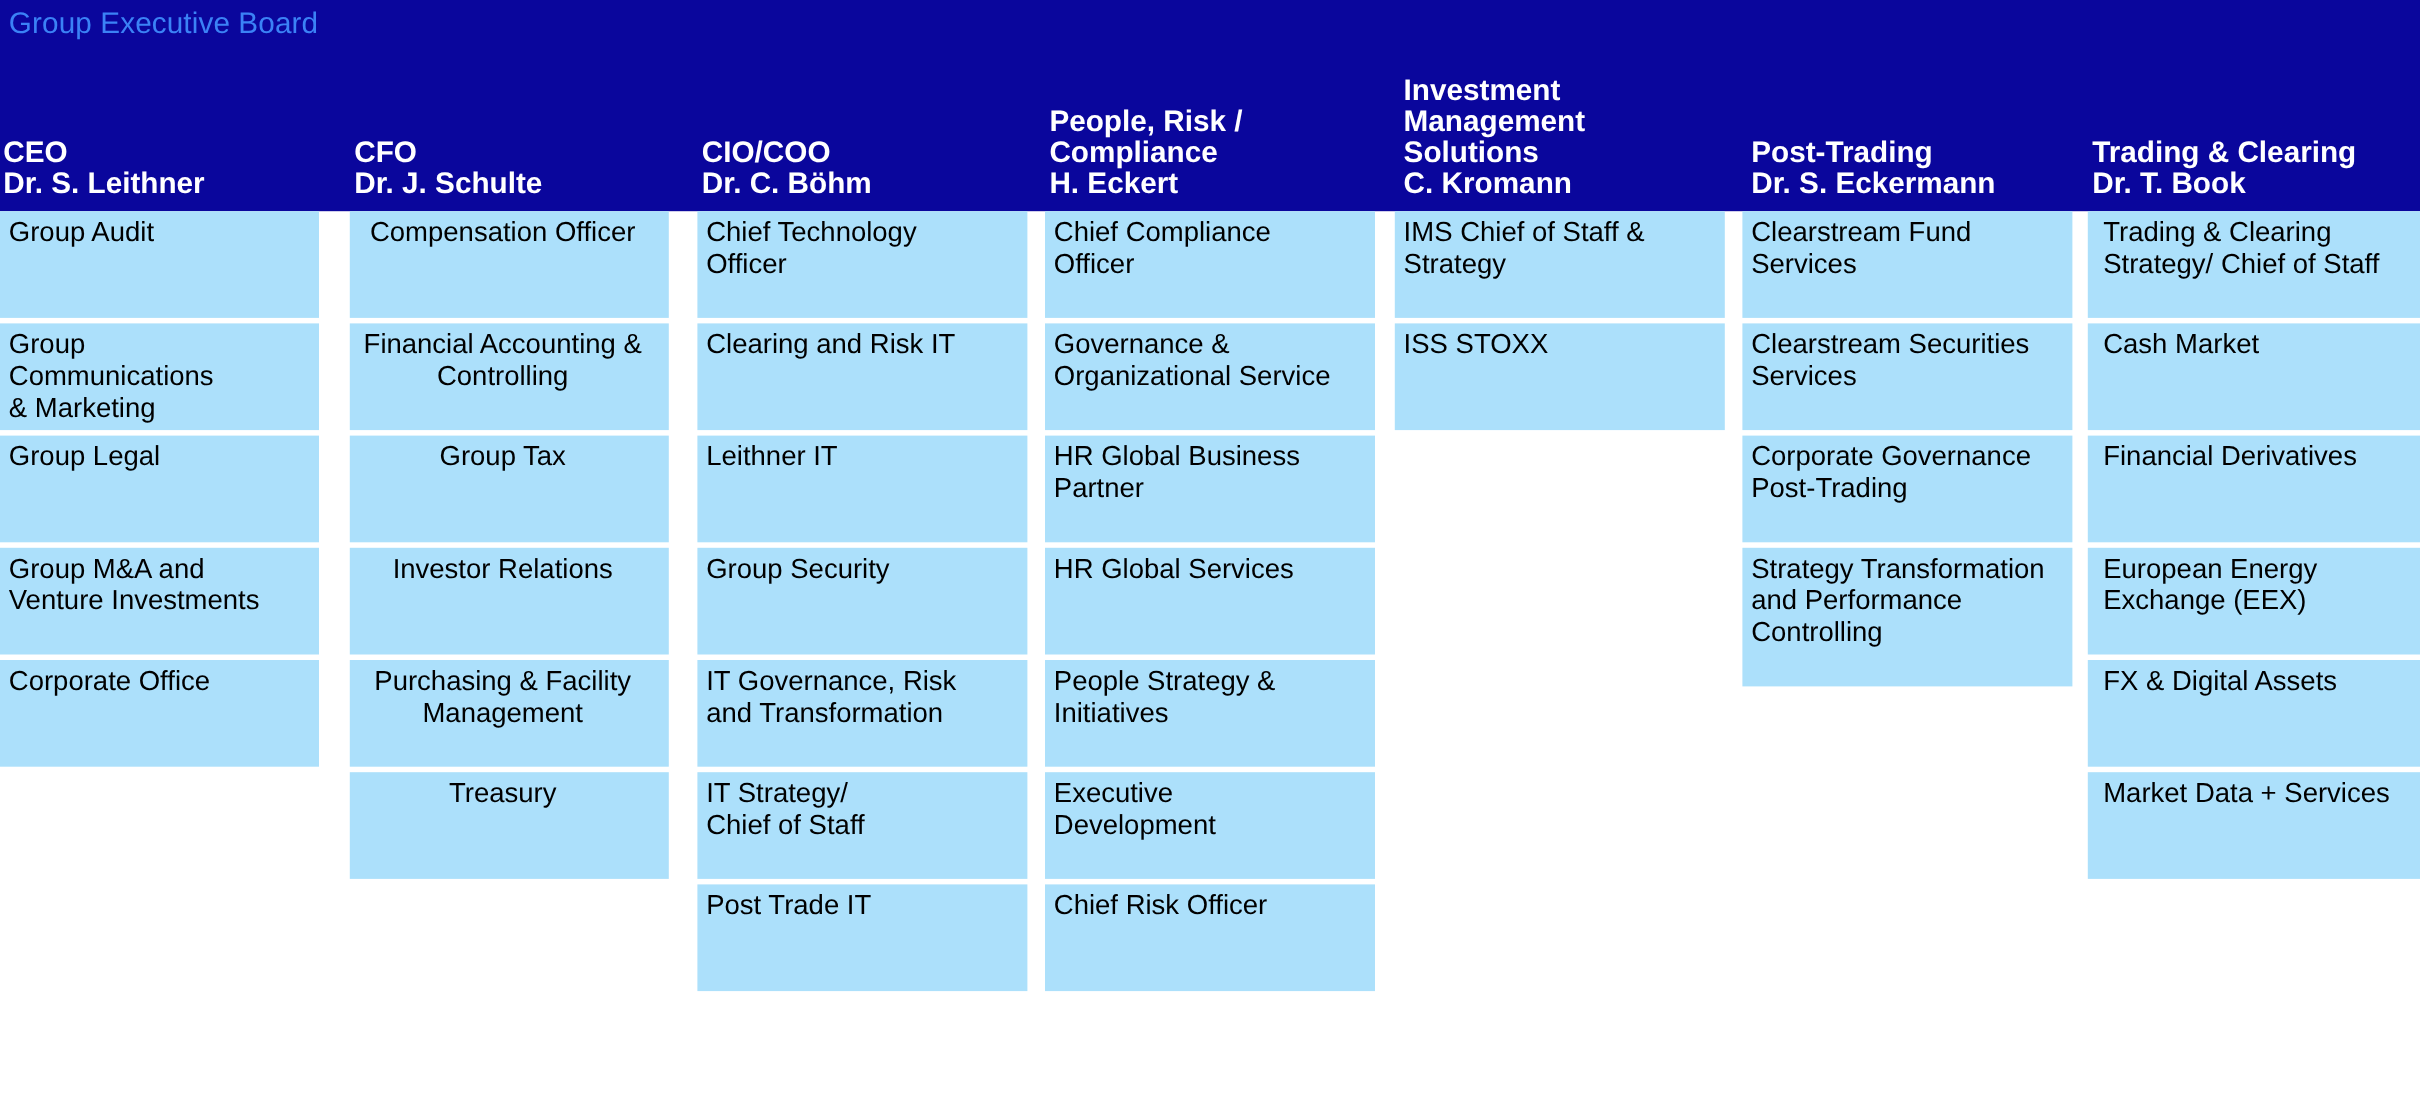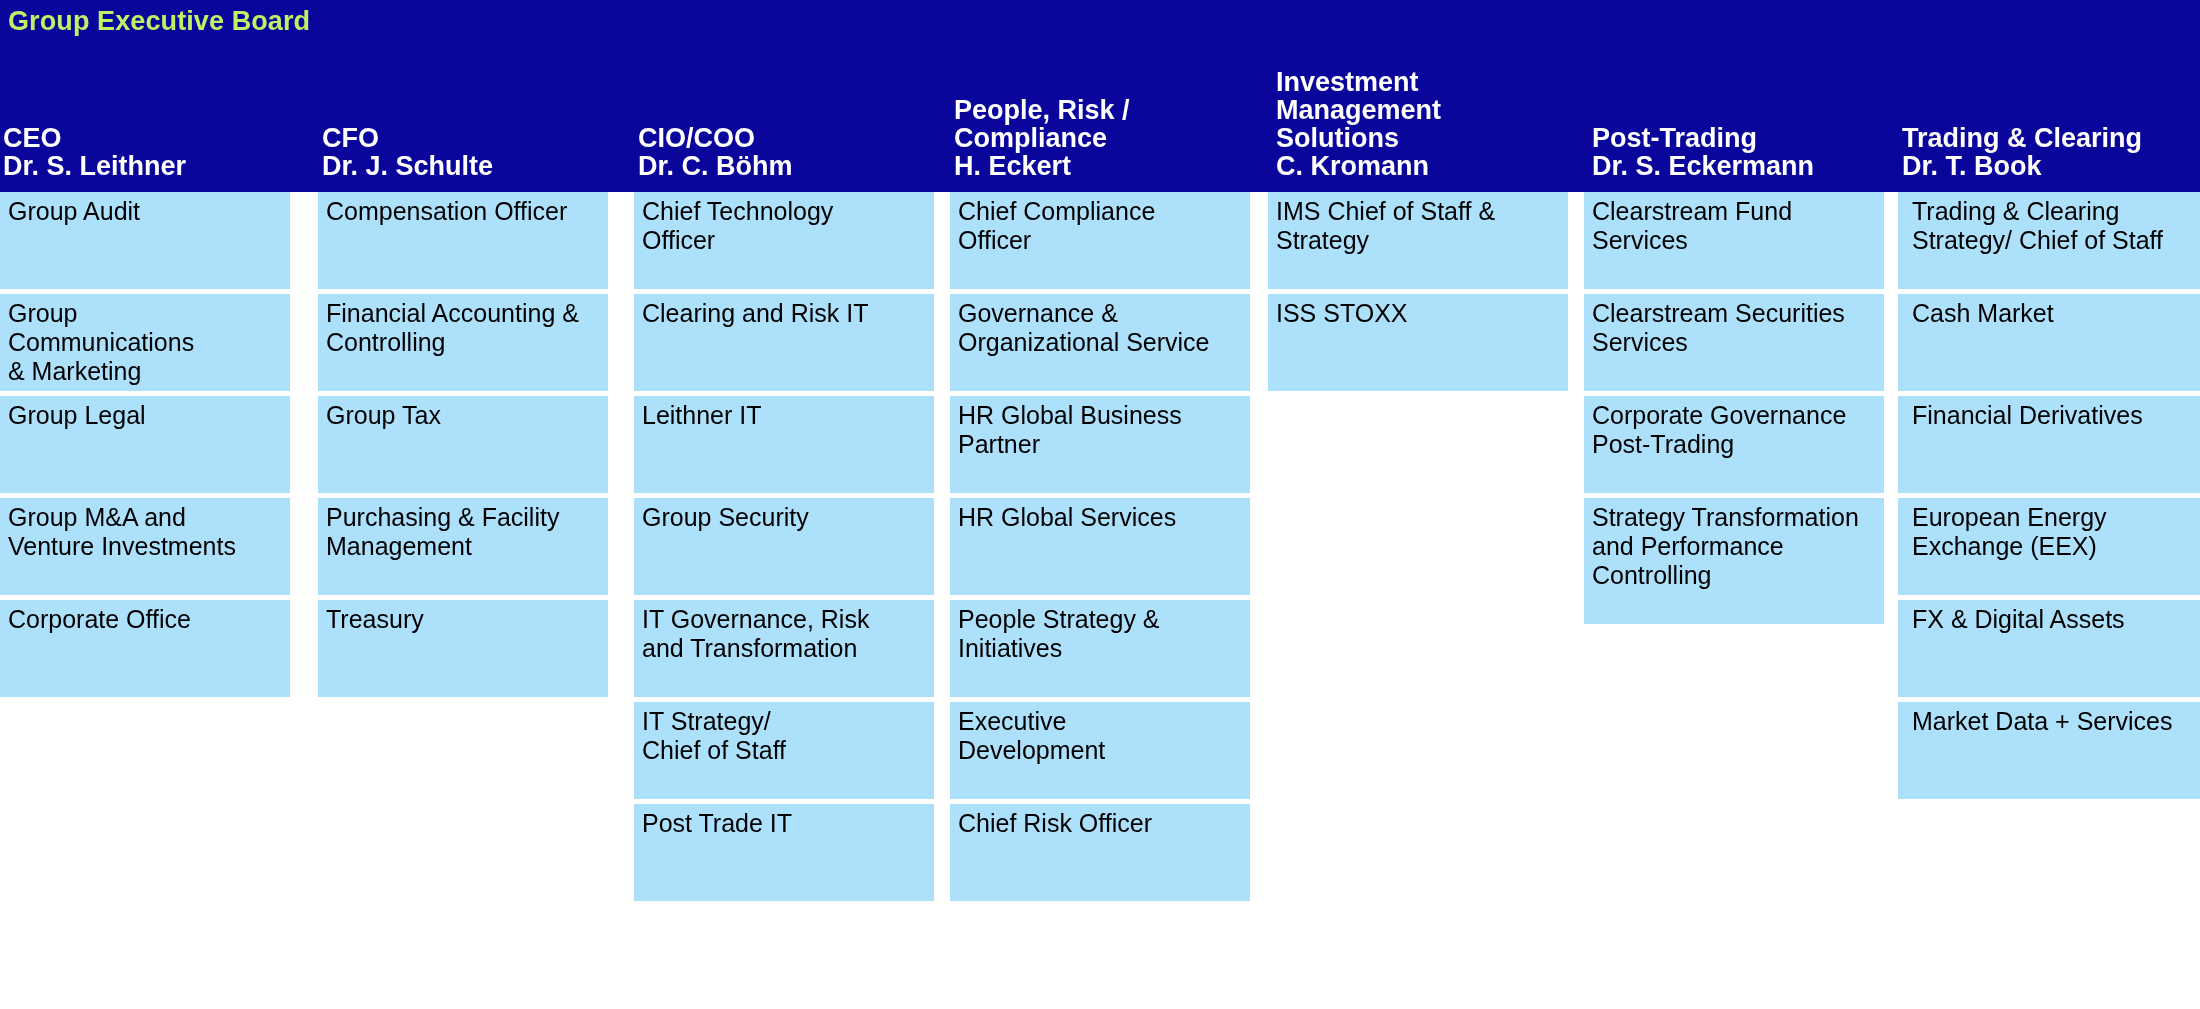--- a/index.html
+++ b/index.html
@@ -22,23 +22,23 @@
     position:absolute;
     left:0; top:0;
     width:2200px;
     height:192px;
     background:#0a069c;
   }
 
   .board-title {
     position:absolute;
     left:8px; top:6px;
-    color:#bef264;
+    color:#3b82f6;
     font-size:27px;
-    font-weight:bold;
+    font-weight:normal;
     letter-spacing:0.1px;
     white-space:nowrap;
   }
 
   .header-cols {
     position:absolute;
     left:0; top:0;
     width:2200px; height:192px;
   }
 
@@ -125,25 +125,26 @@
   <div class="columns" id="columns">
       <div class="col" style="left: 0px; width: 290px;">
         <div class="unit-box">Group Audit</div>
         <div class="unit-box">Group Communications
 &amp; Marketing</div>
         <div class="unit-box">Group Legal</div>
         <div class="unit-box">Group M&amp;A and
 Venture Investments</div>
         <div class="unit-box">Corporate Office</div>
       </div>
-      <div class="col" style="left: 318px; width: 290px;">
+      <div class="col" style="left: 318px; width: 290px; text-align: center;">
         <div class="unit-box">Compensation Officer</div>
         <div class="unit-box">Financial Accounting &amp;
 Controlling</div>
         <div class="unit-box">Group Tax</div>
+        <div class="unit-box">Investor Relations</div>
         <div class="unit-box">Purchasing &amp; Facility
 Management</div>
         <div class="unit-box">Treasury</div>
       </div>
       <div class="col" style="left: 634px; width: 300px;">
         <div class="unit-box">Chief Technology
 Officer</div>
         <div class="unit-box">Clearing and Risk IT</div>
         <div class="unit-box">Leithner IT</div>
         <div class="unit-box">Group Security</div>

